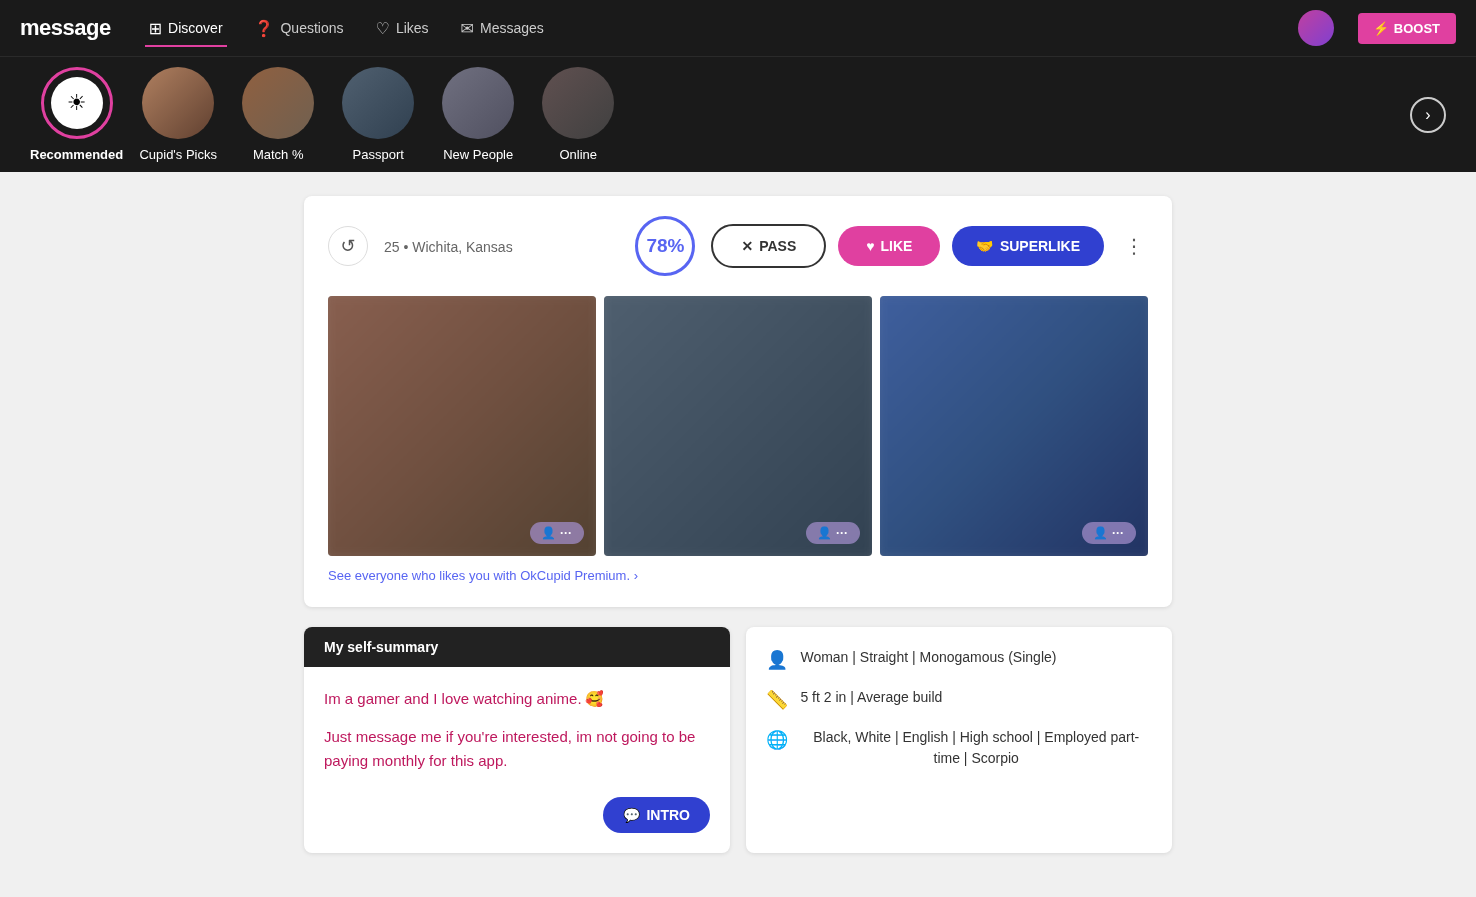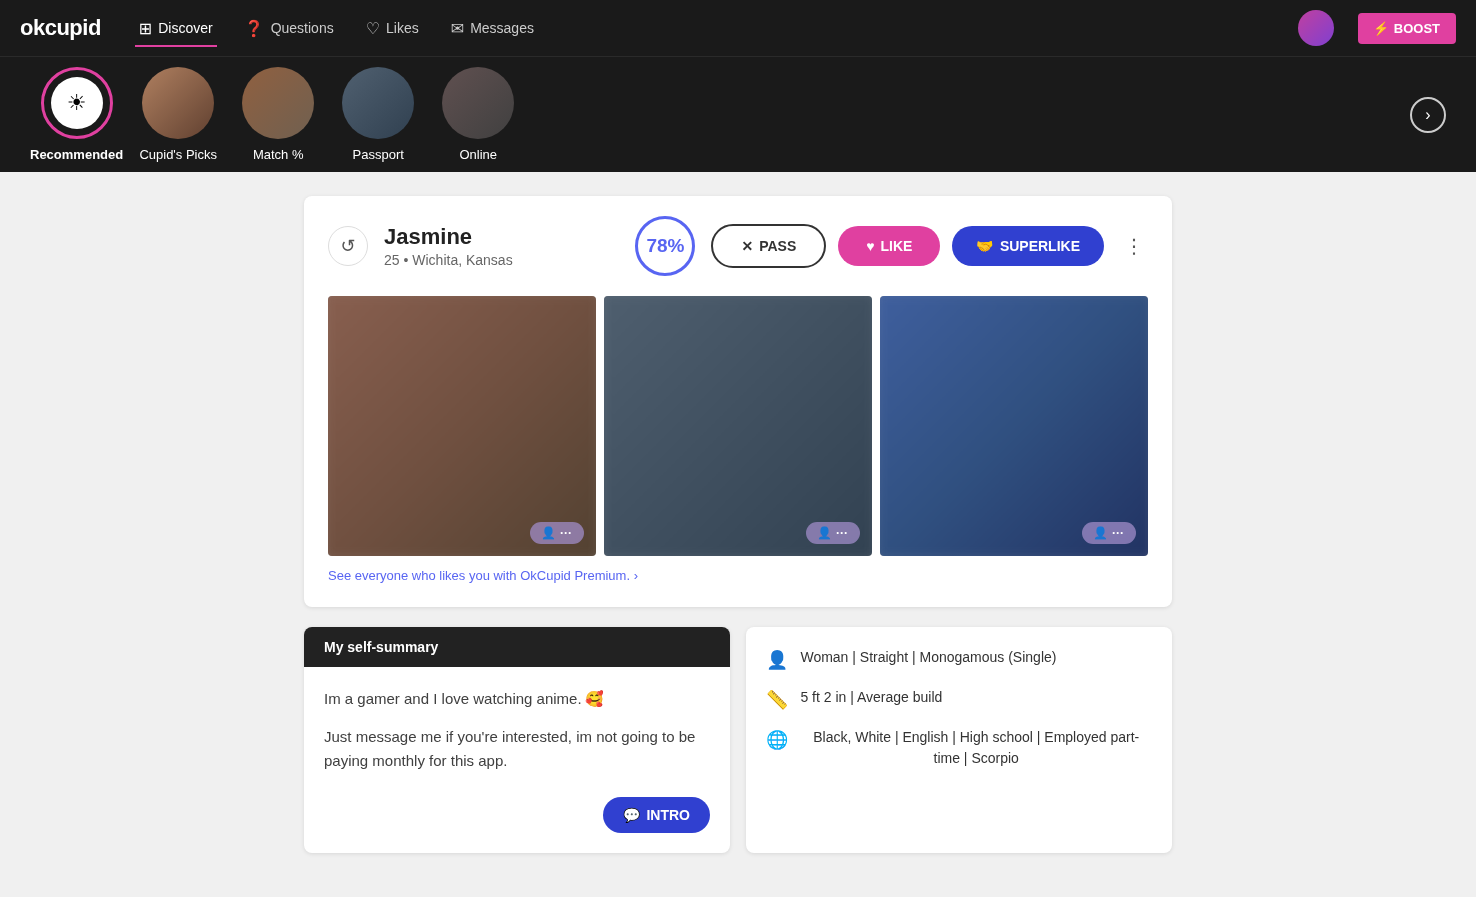--- a/index.html
+++ b/index.html
@@ -317,21 +317,21 @@
       background: #222;
       color: white;
       padding: 12px 20px;
       font-size: 14px;
       font-weight: 700;
     }
     .section-body {
       padding: 20px;
     }
     .self-summary-text {
-      color: #404040;
+      color: #be185d;
       font-size: 15px;
       line-height: 1.6;
     }
     .self-summary-text p { margin-bottom: 14px; }
     .btn-intro {
       display: flex;
       align-items: center;
       gap: 6px;
       background: #3040d0;
       color: white;
@@ -374,21 +374,21 @@
     .color2 { background: linear-gradient(135deg, #906040, #706050); }
     .color3 { background: linear-gradient(135deg, #705040, #504050); }
     .color4 { background: linear-gradient(135deg, #506070, #304050); }
     .color5 { background: linear-gradient(135deg, #707080, #505060); }
     .color6 { background: linear-gradient(135deg, #605050, #404040); }
   </style>
 </head>
 <body>
 
 <nav class="navbar">
-  <span class="logo">okcupid</span>
+  <span class="logo">message</span>
 
   <div class="nav-item active">
     <span class="nav-icon">⊞</span>
     <span>Discover</span>
   </div>
   <div class="nav-item">
     <span class="nav-icon">❓</span>
     <span>Questions</span>
   </div>
   <div class="nav-item">
@@ -434,41 +434,46 @@
   </div>
 
 
   <div class="discover-item">
     <div class="discover-thumb">
       <div class="discover-thumb-colors color4"></div>
     </div>
     <span class="discover-label">Passport</span>
   </div>
 
+  <div class="discover-item">
+    <div class="discover-thumb">
+      <div class="discover-thumb-colors color5"></div>
+    </div>
+    <span class="discover-label">New People</span>
+  </div>
 
   <div class="discover-item">
     <div class="discover-thumb">
       <div class="discover-thumb-colors color6"></div>
     </div>
     <span class="discover-label">Online</span>
   </div>
 
   <button class="discover-next">›</button>
 </div>
 
 <div class="main-content">
 
   <div class="profile-card">
 
     <div style="display:flex; align-items:center; gap:16px; margin-bottom:20px; position:relative;">
       <button class="undo-btn" style="position:relative; left:auto; top:auto; transform:none; flex-shrink:0;">↺</button>
 
       <div class="profile-info-wrapper">
         <div class="profile-name-section">
-          <div class="profile-name">Jasmine</div>
           <div class="profile-sub">
             <span>25</span>
             <span> • </span>
             <span>Wichita, Kansas</span>
           </div>
         </div>
 
         <div class="match-circle">78%</div>
 
         <div class="action-buttons">

